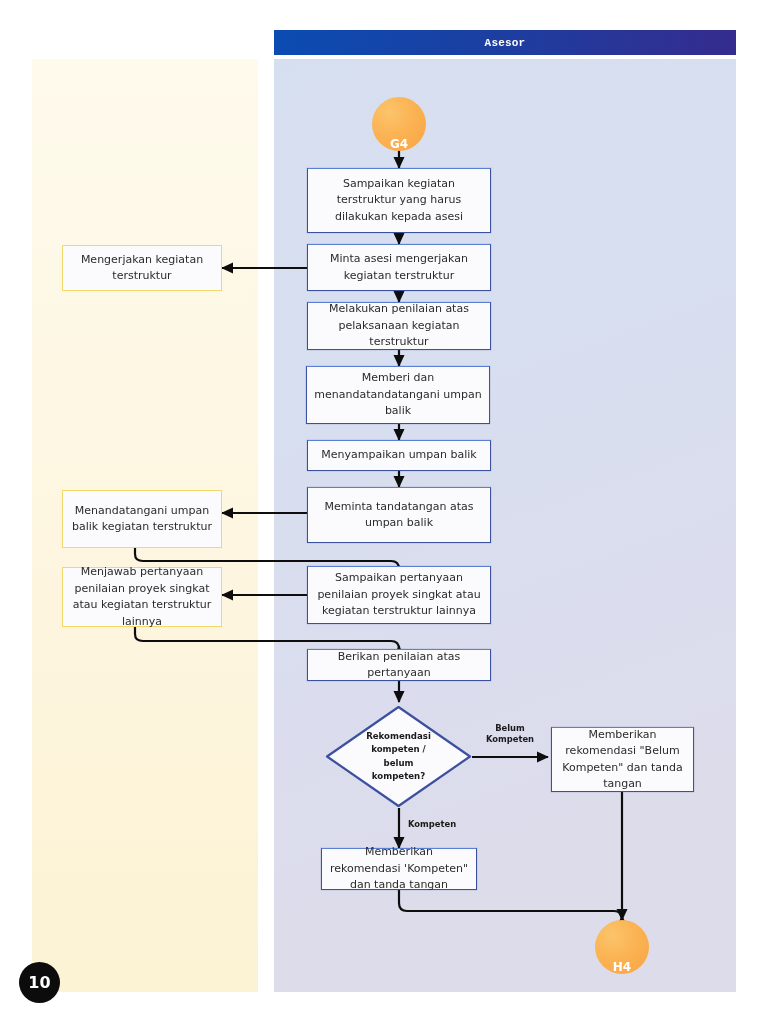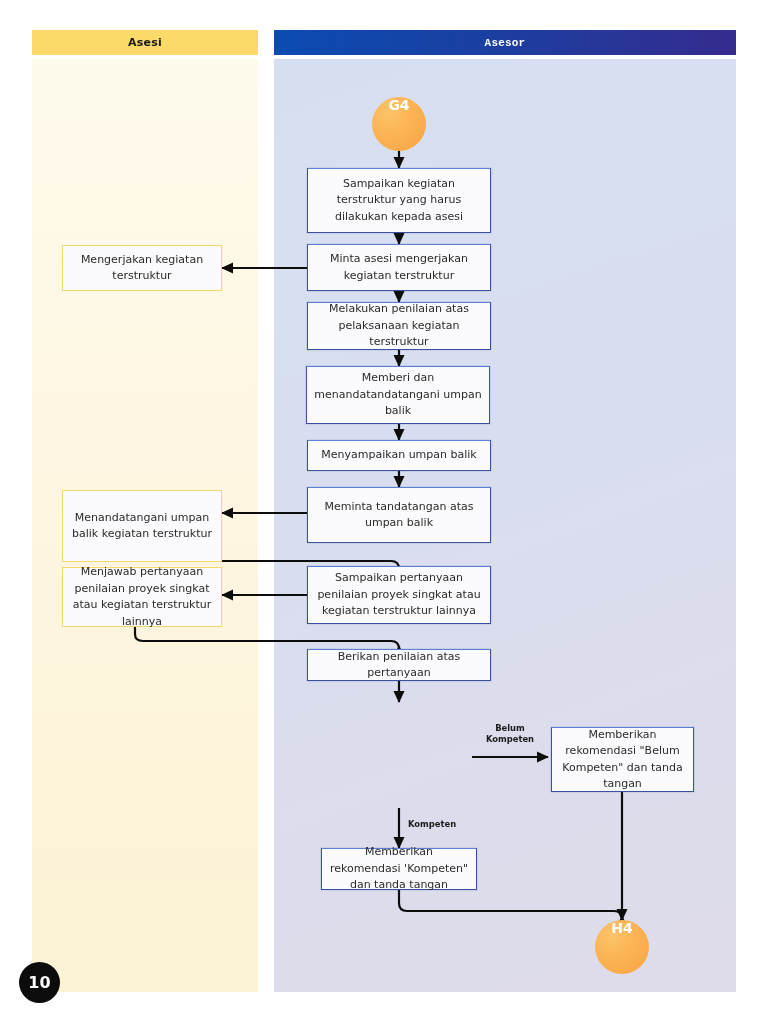--- a/index.html
+++ b/index.html
@@ -59,23 +59,23 @@
     box-shadow: 0 0 0 .4px rgba(60,80,160,.25);
   }
   .node.left {
     border: 1.8px solid #F2D86B;
   }
 
   
   .terminator {
     position: absolute;
     border-radius: 50%;
-    display: flex; align-items: flex-start; justify-content: center;
+    display: flex; align-items: flex-end; justify-content: center;
     color: #ffffff;
-    font-size: 14px; font-weight: bold;
+    font-size: 12px; font-weight: bold;
     background: radial-gradient(circle at 32% 28%, #FCC46A 0%, #FBB455 42%, #F9A341 100%);
   }
 
   
   #decision-wrap {
     position: absolute;
     left: 325px; top: 705px;
     width: 147px; height: 103px;
   }
   #decision-label {
@@ -115,23 +115,20 @@
   }
 </style>
 </head>
 <body>
 
 <div id="page">
 
   <div class="lane-body" id="lane-body-asesi"></div>
   <div class="lane-body" id="lane-body-asesor"></div>
 
-  <div class="lane-head" id="lane-head-asesi">
-    <span>Asesi</span>
-  </div>
   <div class="lane-head" id="lane-head-asesor">
     <span>Asesor</span>
   </div>
 
   <svg id="connectors" viewBox="0 0 768 1024" xmlns="http://www.w3.org/2000/svg">
     <defs>
       <marker id="arrow" markerWidth="7" markerHeight="7" refX="5.2" refY="3" orient="auto" markerUnits="strokeWidth">
         <path d="M0,0.4 L5.6,3 L0,5.6 z" fill="#0d0d0d"></path>
       </marker>
     </defs>
@@ -211,26 +208,35 @@
   </div>
 
   <div class="node right" style="left:551px; top:727px; width:143px; height:65px;">
     <span>Memberikan rekomendasi "Belum Kompeten" dan tanda tangan</span>
   </div>
 
   <div class="node right" style="left:321px; top:848px; width:156px; height:42px;">
     <span>Memberikan rekomendasi 'Kompeten" dan tanda tangan</span>
   </div>
 
+  <div id="decision-wrap">
+    <svg width="147" height="103" viewBox="0 0 147 103">
+      <polygon points="73.5,2 145,51.5 73.5,101 2,51.5" fill="#FBFBFD" stroke="#3C50A0" stroke-width="2.2" stroke-linejoin="round"></polygon>
+    </svg>
+    <div id="decision-label">Rekomendasi
+kompeten /
+belum
+kompeten?</div>
+  </div>
 
   <div class="node left" style="left:62px; top:245px; width:160px; height:46px;">
     <span>Mengerjakan kegiatan terstruktur</span>
   </div>
 
-  <div class="node left" style="left:62px; top:490px; width:160px; height:72px;">
+  <div class="node left" style="left:62px; top:490px; width:160px; height:58px;">
     <span>Menandatangani umpan balik kegiatan terstruktur</span>
   </div>
 
   <div class="node left" style="left:62px; top:567px; width:160px; height:60px;">
     <span>Menjawab pertanyaan penilaian proyek singkat atau kegiatan terstruktur lainnya</span>
   </div>
 
   <div class="edge-label" style="left:473px; top:723px; width:74px;">Belum
 Kompeten</div>
 

